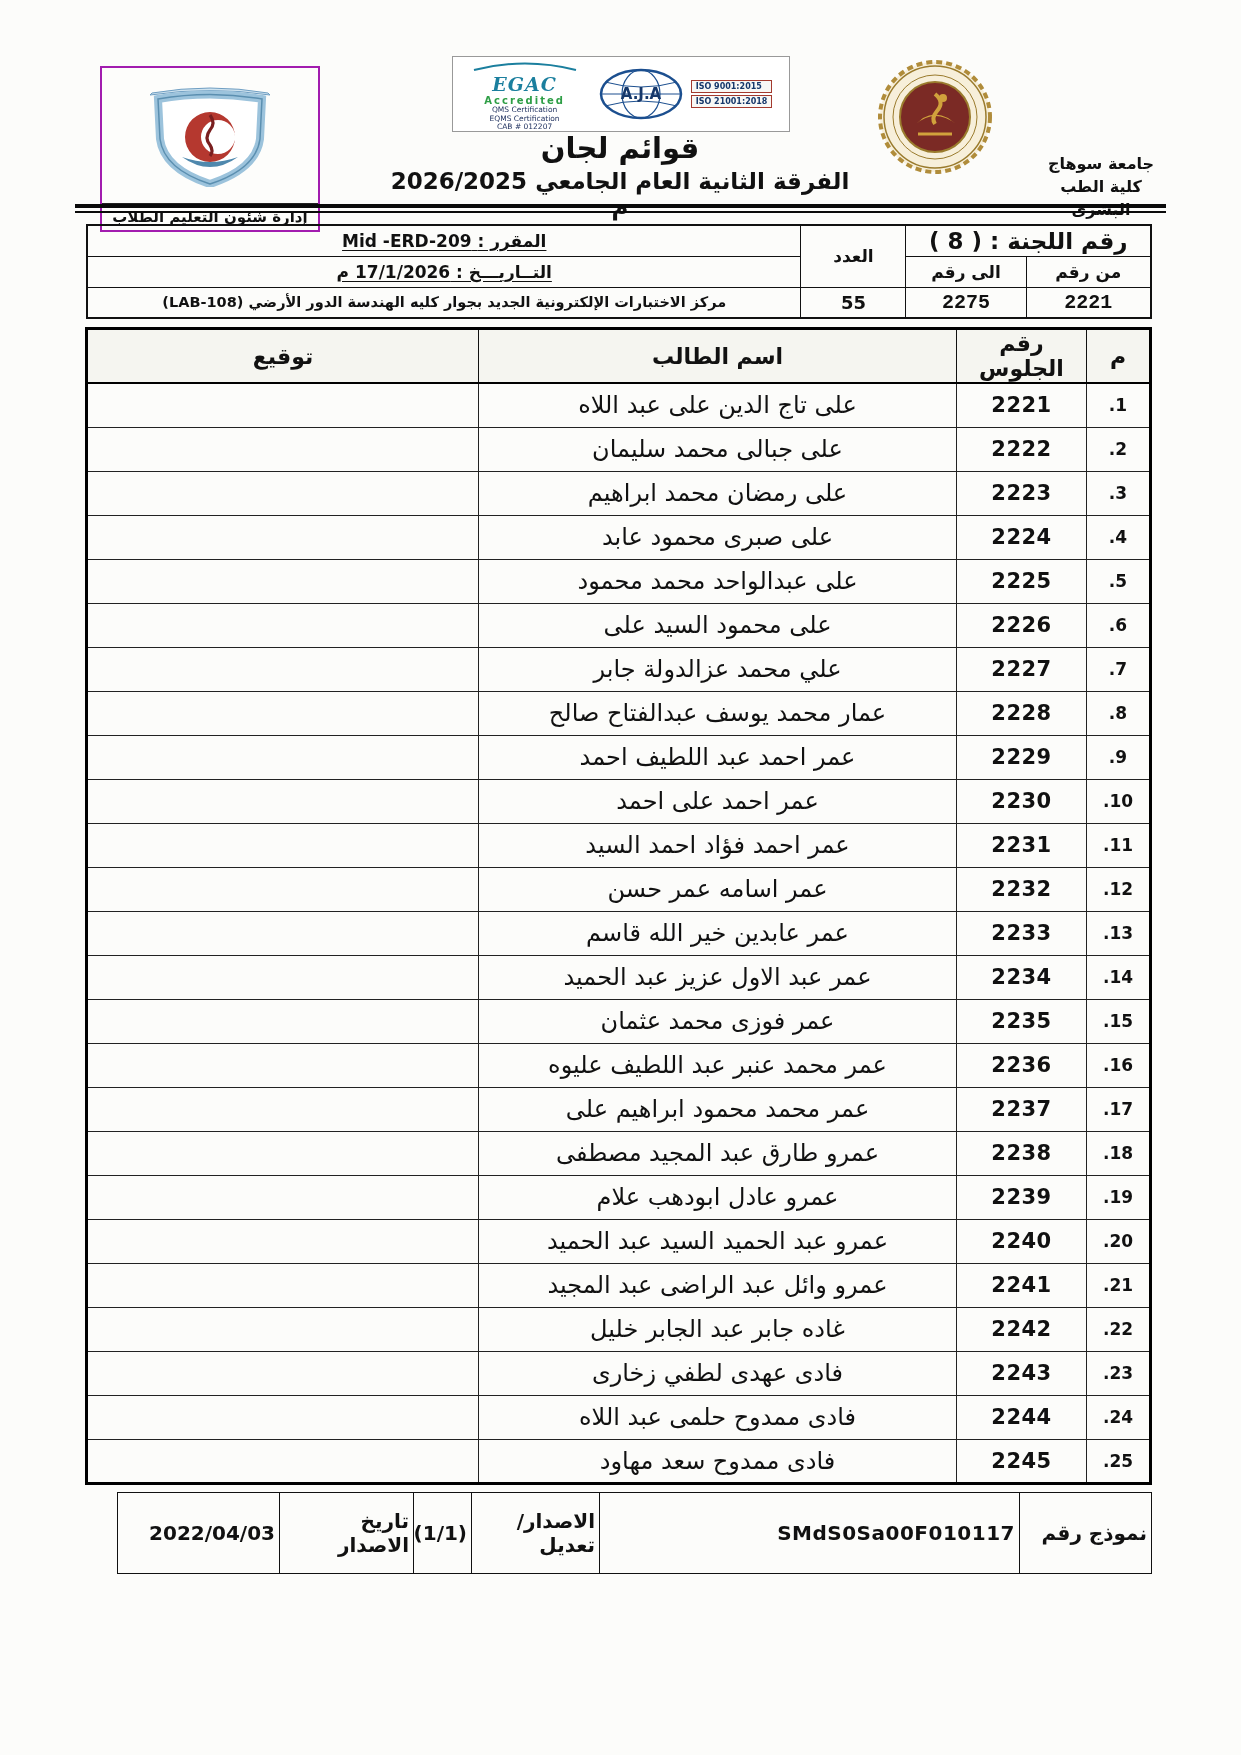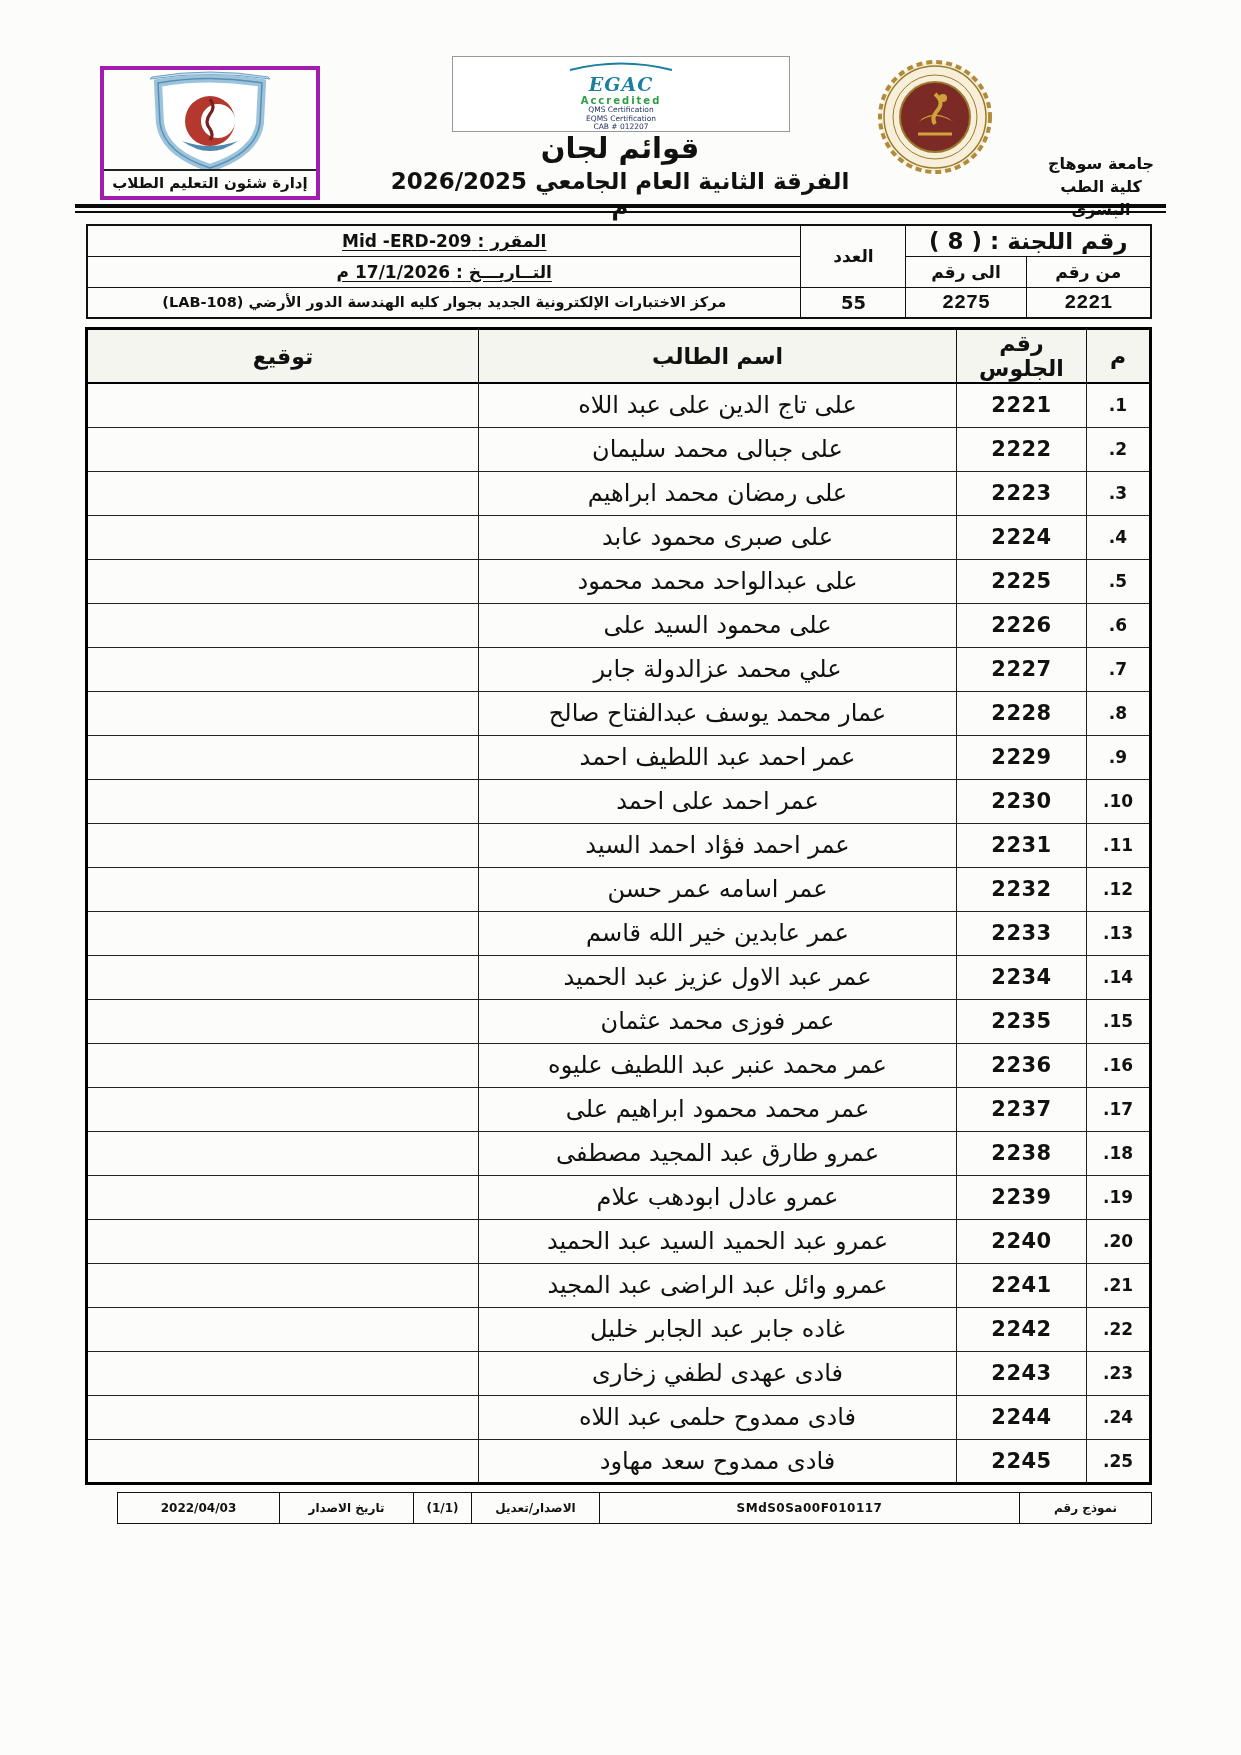--- a/index.html
+++ b/index.html
@@ -11,22 +11,22 @@
     margin: 0 auto;
     background: #fcfcfa;
     direction: rtl;
     color: #111;
     font-family: "DejaVu Sans", sans-serif;
     overflow: hidden;
   }
 
   
   .edu-box {
-    position: absolute; left: 100px; top: 66px; width: 220px; height: 134px;
-    border: 4px solid #a21caf; background: #fdfdfb;
+    position: absolute; left: 100px; top: 66px; width: 220px; height: 166px;
+    border: 2px solid #a21caf; background: #fdfdfb;
     display: flex; flex-direction: column;
   }
   .edu-shield { flex: 1; display: flex; align-items: center; justify-content: center; overflow: hidden; }
   .edu-caption {
     border-top: 2px solid #222; font-weight: 700; font-size: 15px;
     text-align: center; padding: 3px 2px 4px;
   }
 
   .cert-box {
     position: absolute; left: 452px; top: 56px; width: 338px; height: 76px;
@@ -82,21 +82,21 @@
   .no-cell   { font-size: 17px; font-weight: 700; }
   .seat-cell { font-size: 21px; font-weight: 700; letter-spacing: .5px; }
   .name-cell { font-size: 24px; font-weight: 400; }
   .sig-cell  { background: #fcfcfa; }
 
   
   .footer-table {
     position: absolute; right: 89px; top: 1492px; width: 1034px;
     border-collapse: collapse; table-layout: fixed; direction: rtl;
   }
-  .footer-table td { border: 1.7px solid #111; font-weight: 700; font-size: 12px; text-align: center; height: 31px; padding: 0 4px; }
+  .footer-table td { border: 1.7px solid #111; font-weight: 700; font-size: 20px; text-align: right; height: 31px; padding: 16px 4px; }
   .footer-code { font-size: 17px; letter-spacing: .5px; }
 </style>
 </head>
 <body>
 
 <div class="page">
 
   <div class="edu-box">
     <div class="edu-shield">
       <svg width="168" height="102" viewBox="0 0 168 102">
@@ -114,20 +114,34 @@
   <div class="cert-box">
     <div class="egac">
       <svg width="110" height="9" viewBox="0 0 110 9">
         <path d="M4 8 Q55 -5 106 8" fill="none" stroke="#1b7f9e" stroke-width="2"></path>
       </svg>
       <div class="egac-name">EGAC</div>
       <div class="egac-accred">Accredited</div>
       <div class="egac-line">QMS Certification</div>
       <div class="egac-line">EQMS Certification</div>
       <div class="egac-line">CAB # 012207</div>
+    </div>
+    <div class="aja">
+      <svg width="88" height="56" viewBox="0 0 88 56">
+        <ellipse cx="44" cy="28" rx="40" ry="24" fill="none" stroke="#1c4f8f" stroke-width="2.5"></ellipse>
+        <ellipse cx="44" cy="28" rx="19" ry="24" fill="none" stroke="#1c4f8f" stroke-width="1.2"></ellipse>
+        <line x1="4" y1="28" x2="84" y2="28" stroke="#1c4f8f" stroke-width="1.2"></line>
+        <path d="M8 16 Q44 26 80 16" fill="none" stroke="#1c4f8f" stroke-width="1"></path>
+        <path d="M8 40 Q44 30 80 40" fill="none" stroke="#1c4f8f" stroke-width="1"></path>
+        <text x="44" y="33" text-anchor="middle" font-size="15" font-weight="bold" fill="#16386b" font-family="DejaVu Sans, sans-serif">A.J.A</text>
+      </svg>
+      <div>
+        <div class="iso-chip">ISO 9001:2015</div>
+        <div class="iso-chip">ISO 21001:2018</div>
+      </div>
     </div>
   </div>
 
   <div class="titles">
     <h1 class="doc-title">قوائم لجان</h1>
     <h2 class="doc-subtitle">الفرقة الثانية العام الجامعي 2026/2025 م</h2>
   </div>
 
   <div class="sohag-logo">
     <svg width="114" height="114" viewBox="0 0 114 114">

